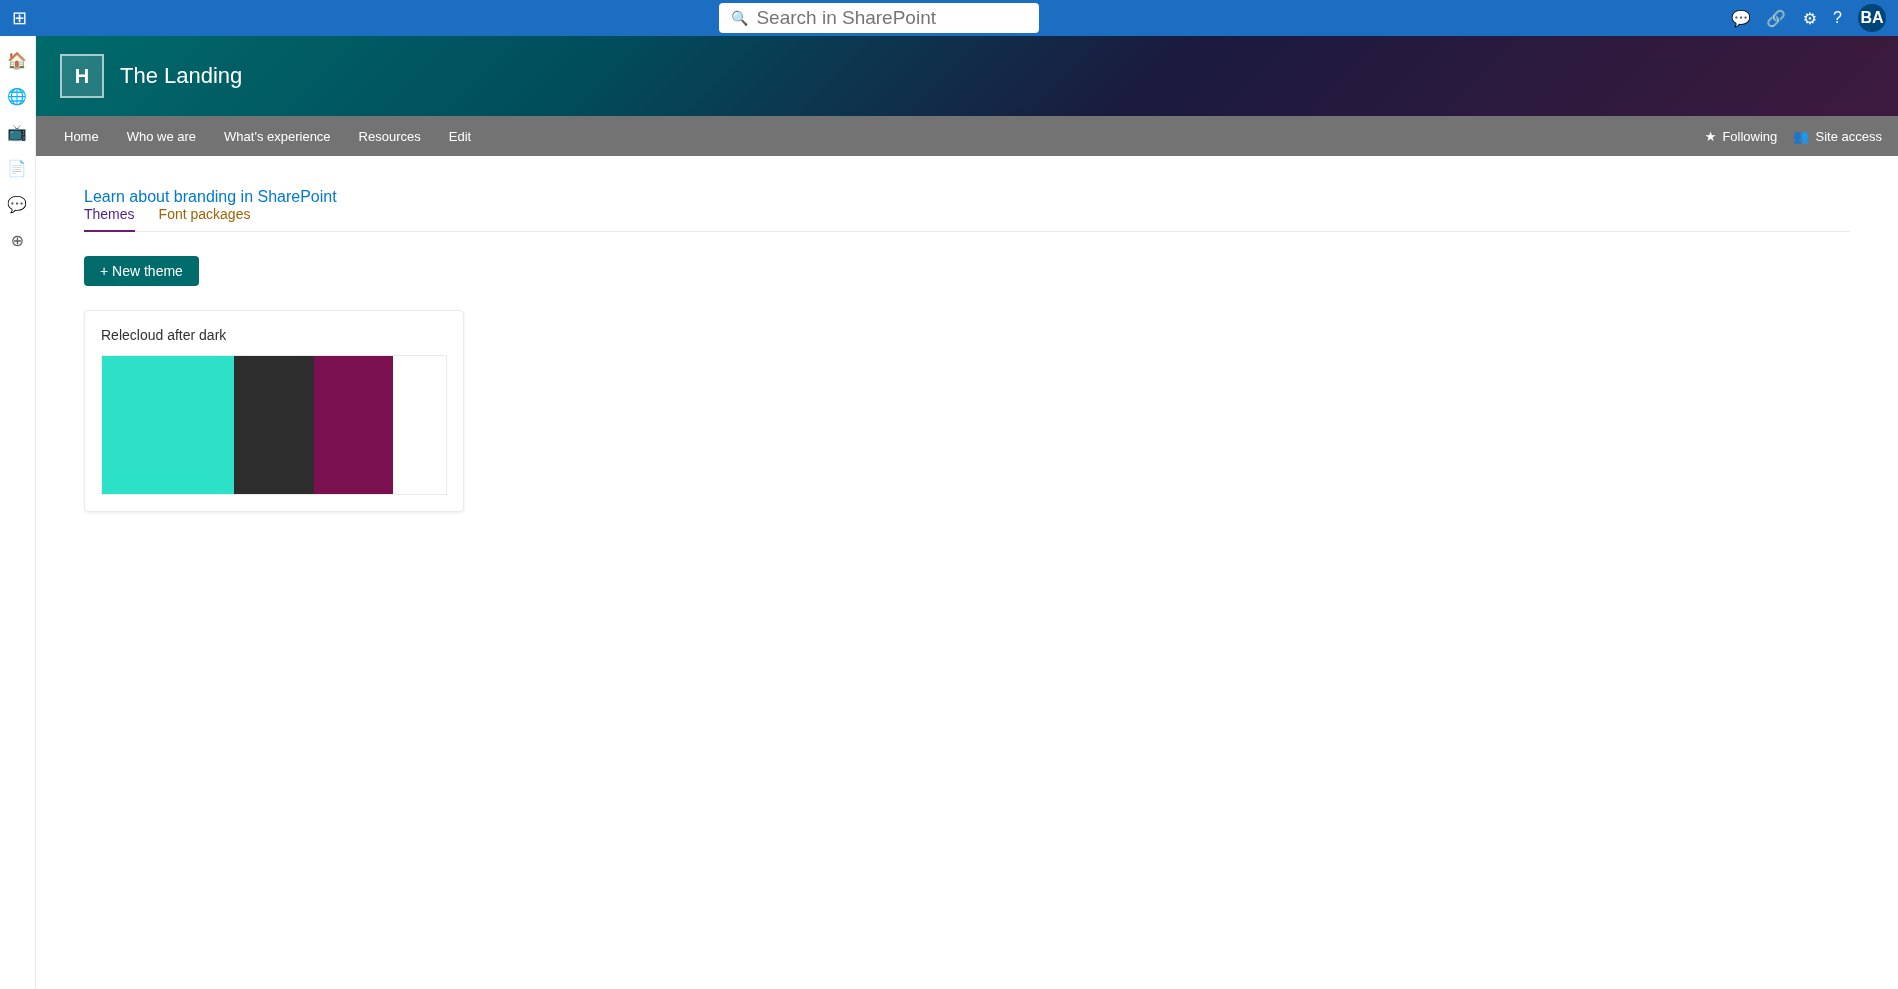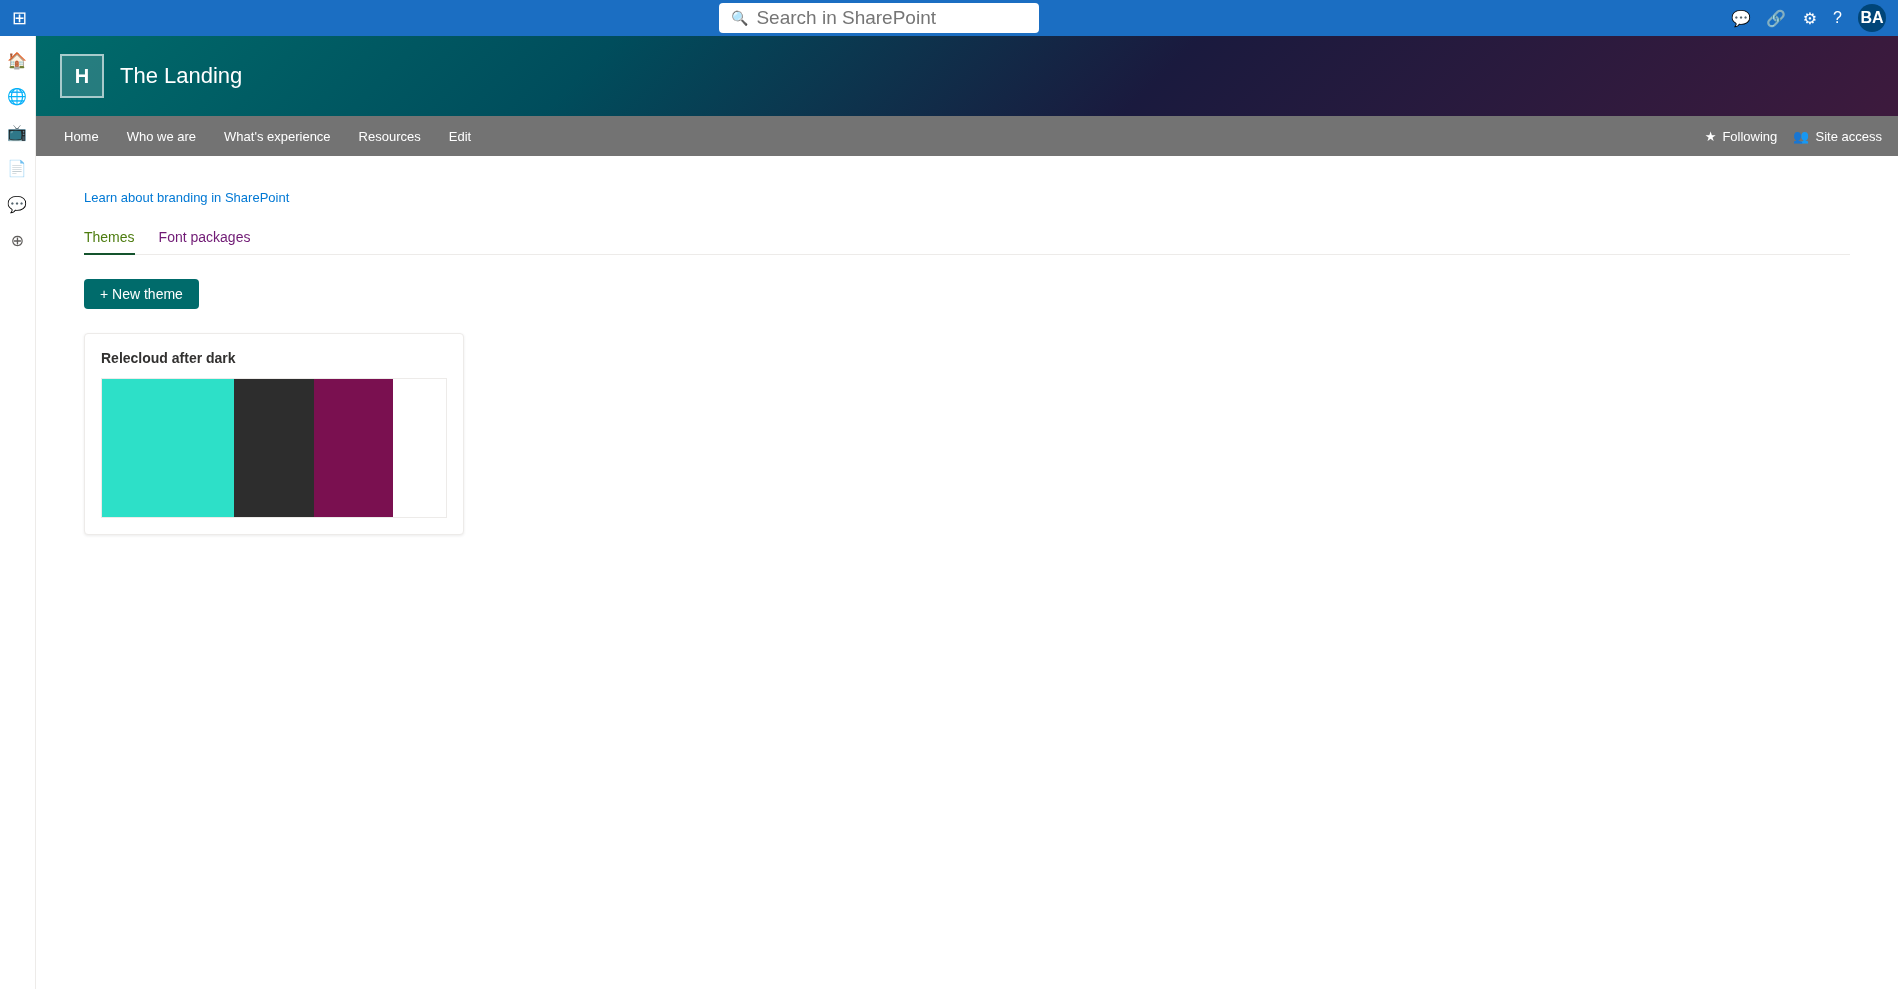--- a/index.html
+++ b/index.html
@@ -153,46 +153,45 @@
 
     .page-description {
       font-size: 13px;
       color: #605e5c;
       max-width: 440px;
       line-height: 1.5;
       margin-bottom: 8px;
     }
 
     .learn-link {
-      font-size: 13px;
+      font-size: 16px;
       color: #0078d4;
       text-decoration: none;
       cursor: pointer;
-      margin-bottom: 24px;
       display: inline-block;
     }
 
     
     .tabs {
       display: flex;
       gap: 24px;
       border-bottom: 1px solid #edebe9;
       margin-bottom: 24px;
     }
     .tab {
       font-size: 14px;
-      color: #701a75;
+      color: #a16207;
       padding-bottom: 8px;
       cursor: pointer;
       border-bottom: 2px solid transparent;
       margin-bottom: -1px;
     }
     .tab.active {
-      color: #4d7c0f;
-      border-bottom: 2px solid #14532d;
+      color: #4c1d95;
+      border-bottom: 2px solid #701a75;
     }
 
     
     .new-theme-btn {
       display: flex;
       align-items: center;
       gap: 8px;
       background: #006b6b;
       color: #fff;
       border: none;
@@ -207,21 +206,21 @@
     .theme-card {
       border: 1px solid #edebe9;
       border-radius: 4px;
       padding: 16px;
       width: 380px;
       background: #fff;
       box-shadow: 0 1px 3px rgba(0,0,0,0.08);
     }
     .theme-card-name {
       font-size: 14px;
-      font-weight: 700;
+      font-weight: 400;
       color: #323130;
       margin-bottom: 12px;
     }
     .theme-colors {
       display: flex;
       height: 140px;
       overflow: hidden;
       border: 1px solid #edebe9;
     }
     .color-swatch-cyan { background: #2de0c8; flex: 2.5; }

